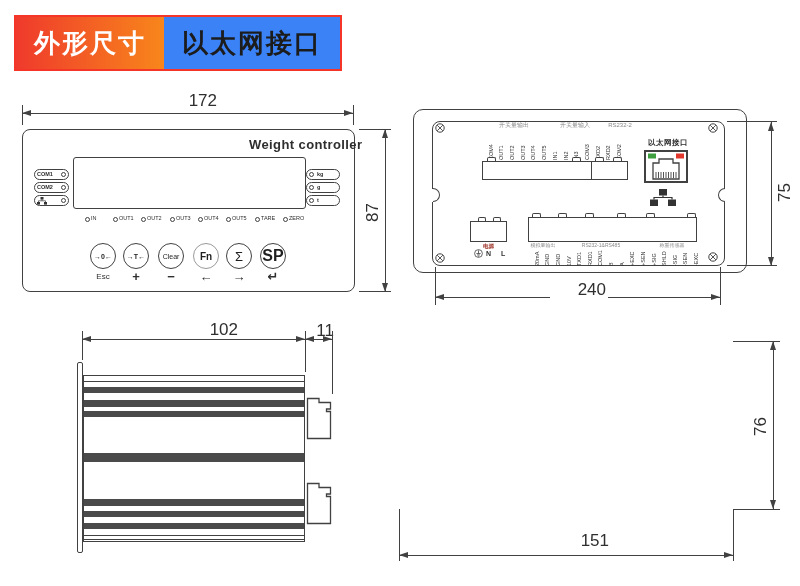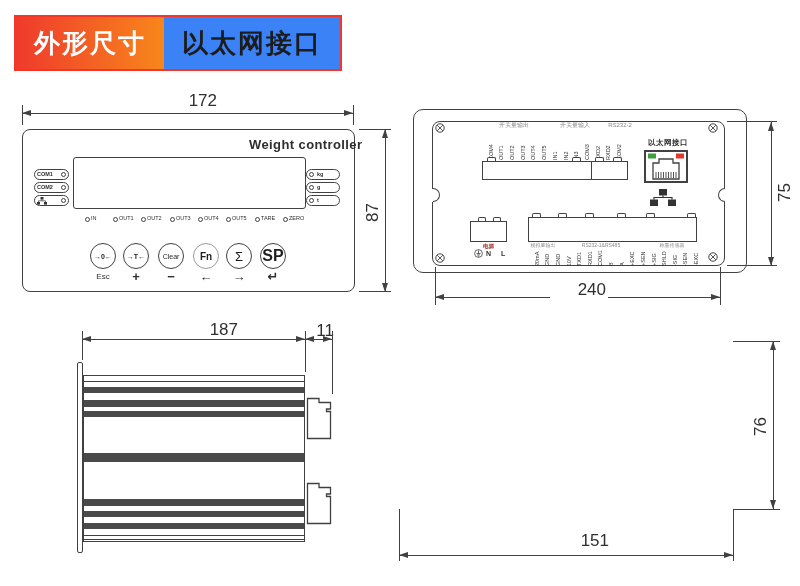--- a/index.html
+++ b/index.html
@@ -351,21 +351,21 @@
     <div class="ln" style="left:327px;top:165px;width:50px;height:1px"></div>
     <div class="ln" style="left:371px;top:22px;width:1px;height:144px"></div>
     <div class="aU" style="left:368px;top:22px"></div>
     <div class="aD" style="left:368px;top:157px"></div>
     <div class="vdim" style="left:374px;top:77px;width:20px;height:30px">
         <span>75</span>
       </div>
   </div>
 
   <div class="abs" style="left:30px;top:315px;width:350px;height:250px">
-    <div class="dimtext" style="left:148px;top:6px;width:60px">187</div>
+    <div class="dimtext" style="left:148px;top:6px;width:60px">102</div>
     <div class="dimtext" style="left:276px;top:7px;width:28px">11</div>
     <div class="ln" style="left:52px;top:16px;width:1px;height:29px"></div>
     <div class="ln" style="left:275px;top:16px;width:1px;height:41px"></div>
     <div class="ln" style="left:302px;top:16px;width:1px;height:63px"></div>
     <div class="ln" style="left:52px;top:24px;width:250px;height:1px"></div>
     <div class="aL" style="left:52px;top:21px"></div>
     <div class="aR" style="left:266px;top:21px"></div>
     <div class="aL" style="left:275px;top:21px"></div>
     <div class="aR" style="left:293px;top:21px"></div>
 

